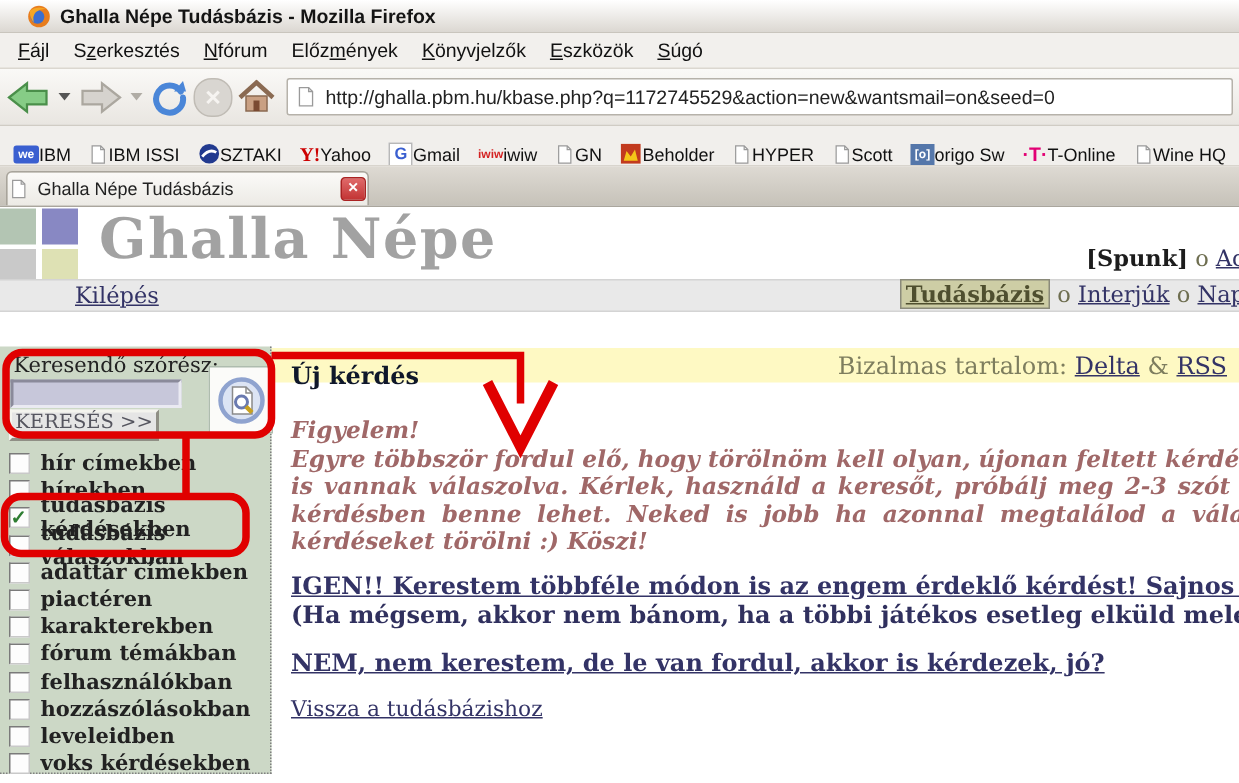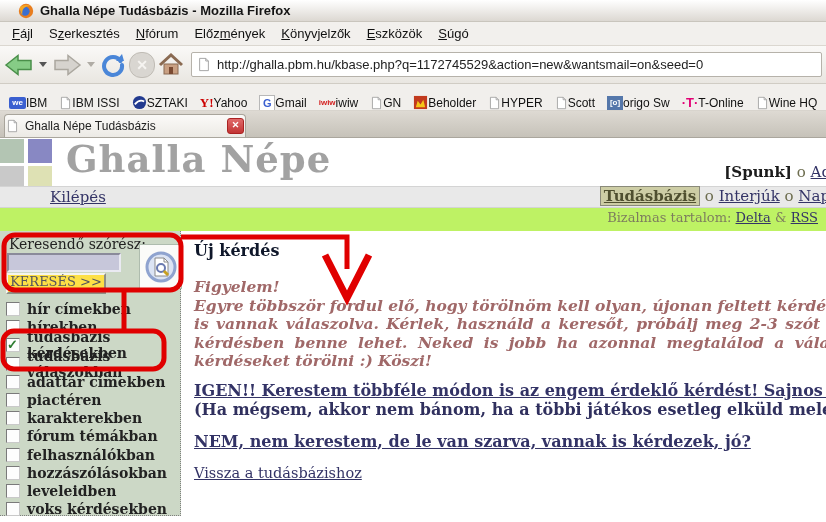--- a/index.html
+++ b/index.html
@@ -59,30 +59,30 @@
     color:#a2a2a2;letter-spacing:1px;}
   .header-right{position:absolute;right:-5px;top:25px;font-size:15px;color:#6e6e50;white-space:nowrap;}
   .header-right b{color:#1c1c1c;}
   .lnk{color:#333366;text-decoration:underline;}
   .bar-gray{position:relative;height:22px;background:#e9e9e9;border-top:1px solid #d4d4d4;
     border-bottom:1px solid #d4d4d4;box-sizing:border-box;font-size:15px;}
   .logout{position:absolute;left:2px;top:1px;margin-left:48px;}
   .nav-right{position:absolute;right:-4px;top:0px;white-space:nowrap;color:#6e6e50;}
   .nav-cur{background:#cdcda5;border:1px solid #8a8a7a;padding:0 3px;font-weight:bold;
     text-decoration:underline;color:#4f4f2f;}
-  .bar-yellow{position:relative;height:23px;background:#bef264;font-size:13px;}
+  .bar-yellow{position:relative;height:23px;background:#fef9c3;font-size:16px;margin-top:24px;}
   .conf{position:absolute;right:8px;top:2px;color:#7d7d5e;white-space:nowrap;}
   .content{position:absolute;top:93px;left:0;width:826px;height:291px;display:flex;}
   .sidebar{flex:0 0 181px;height:285px;background:#ccd8c6;position:relative;
     border-right:1px dotted #7f7f7f;border-bottom:1px dotted #7f7f7f;box-sizing:border-box;
     font-size:14px;color:#222;}
   .search-label{position:absolute;left:9px;top:5px;}
   .search-input{position:absolute;left:7px;top:22px;width:106px;height:13px;background:#c7c7da;
     border:2px solid;border-color:#8a8a9a #eaeaf2 #eaeaf2 #8a8a9a;}
-  .search-btn{position:absolute;left:6px;top:42px;width:96px;height:17px;background:#fde047;
+  .search-btn{position:absolute;left:6px;top:42px;width:96px;height:17px;background:#e5e5e5;
     border:2px solid;border-color:#f4f4ee #8f8f85 #8f8f85 #f4f4ee;font-size:13px;color:#55555f;
     text-align:center;line-height:14px;font-family:"DejaVu Serif",serif;}
   .search-iconbtn{position:absolute;left:139px;top:13px;width:41px;height:43px;background:#fbfbf9;
     border:1px solid #aebcae;display:flex;align-items:center;justify-content:center;}
   .cblist{position:absolute;left:6px;top:69px;right:3px;font-weight:bold;}
   .cbrow{display:flex;align-items:center;gap:7px;height:18.2px;}
   .cb{width:12px;height:12px;background:#fdfdfd;border:1px solid;
     border-color:#7a7a7a #c9c9c9 #c9c9c9 #7a7a7a;position:relative;flex:0 0 auto;}
   .cb.checked::after{content:"✓";position:absolute;left:0px;top:-2px;color:#2e7d32;
     font-size:13px;font-weight:bold;}
@@ -351,21 +351,21 @@
       <div class="main-heading">Új kérdés</div>
       <div class="notice">
         <div>Figyelem!</div>
         <div>Egyre többször fordul elő, hogy törölnöm kell olyan, újonan feltett kérdése</div>
         <div class="js2">is vannak válaszolva. Kérlek, használd a keresőt, próbálj meg 2-3 szót va</div>
         <div class="js3">kérdésben benne lehet. Neked is jobb ha azonnal megtalálod a választ</div>
         <div>kérdéseket törölni :) Köszi!</div>
       </div>
       <a class="biglink lnk" style="top:150px;">IGEN!! Kerestem többféle módon is az engem érdeklő kérdést! Sajnos nem találtam!</a>
       <div class="note" style="top:169px;">(Ha mégsem, akkor nem bánom, ha a többi játékos esetleg elküld melegebb éghajlatra.)</div>
-      <a class="biglink lnk" style="top:201px;">NEM, nem kerestem, de le van szarva, vannak is kérdezek, jó?</a>
+      <a class="biglink lnk" style="top:201px;">NEM, nem kerestem, de le van fordul, akkor is kérdezek, jó?</a>
       <a class="backlink lnk" style="top:234px;">Vissza a tudásbázishoz</a>
     </div>
   </div>
 
   <svg class="overlay" viewBox="0 0 826 384">
     <rect x="4" y="97" width="177" height="55" rx="11" fill="none" stroke="#e00000" stroke-width="5"></rect>
     <line x1="124" y1="152" x2="124" y2="195" stroke="#e00000" stroke-width="5"></line>
     <rect x="3" y="193" width="161" height="38" rx="11" fill="none" stroke="#e00000" stroke-width="5"></rect>
     <path d="M181 99 H347 V131" fill="none" stroke="#e00000" stroke-width="5"></path>
     <path d="M325 117 L347 160 L369 117" fill="none" stroke="#e00000" stroke-width="7"></path>

